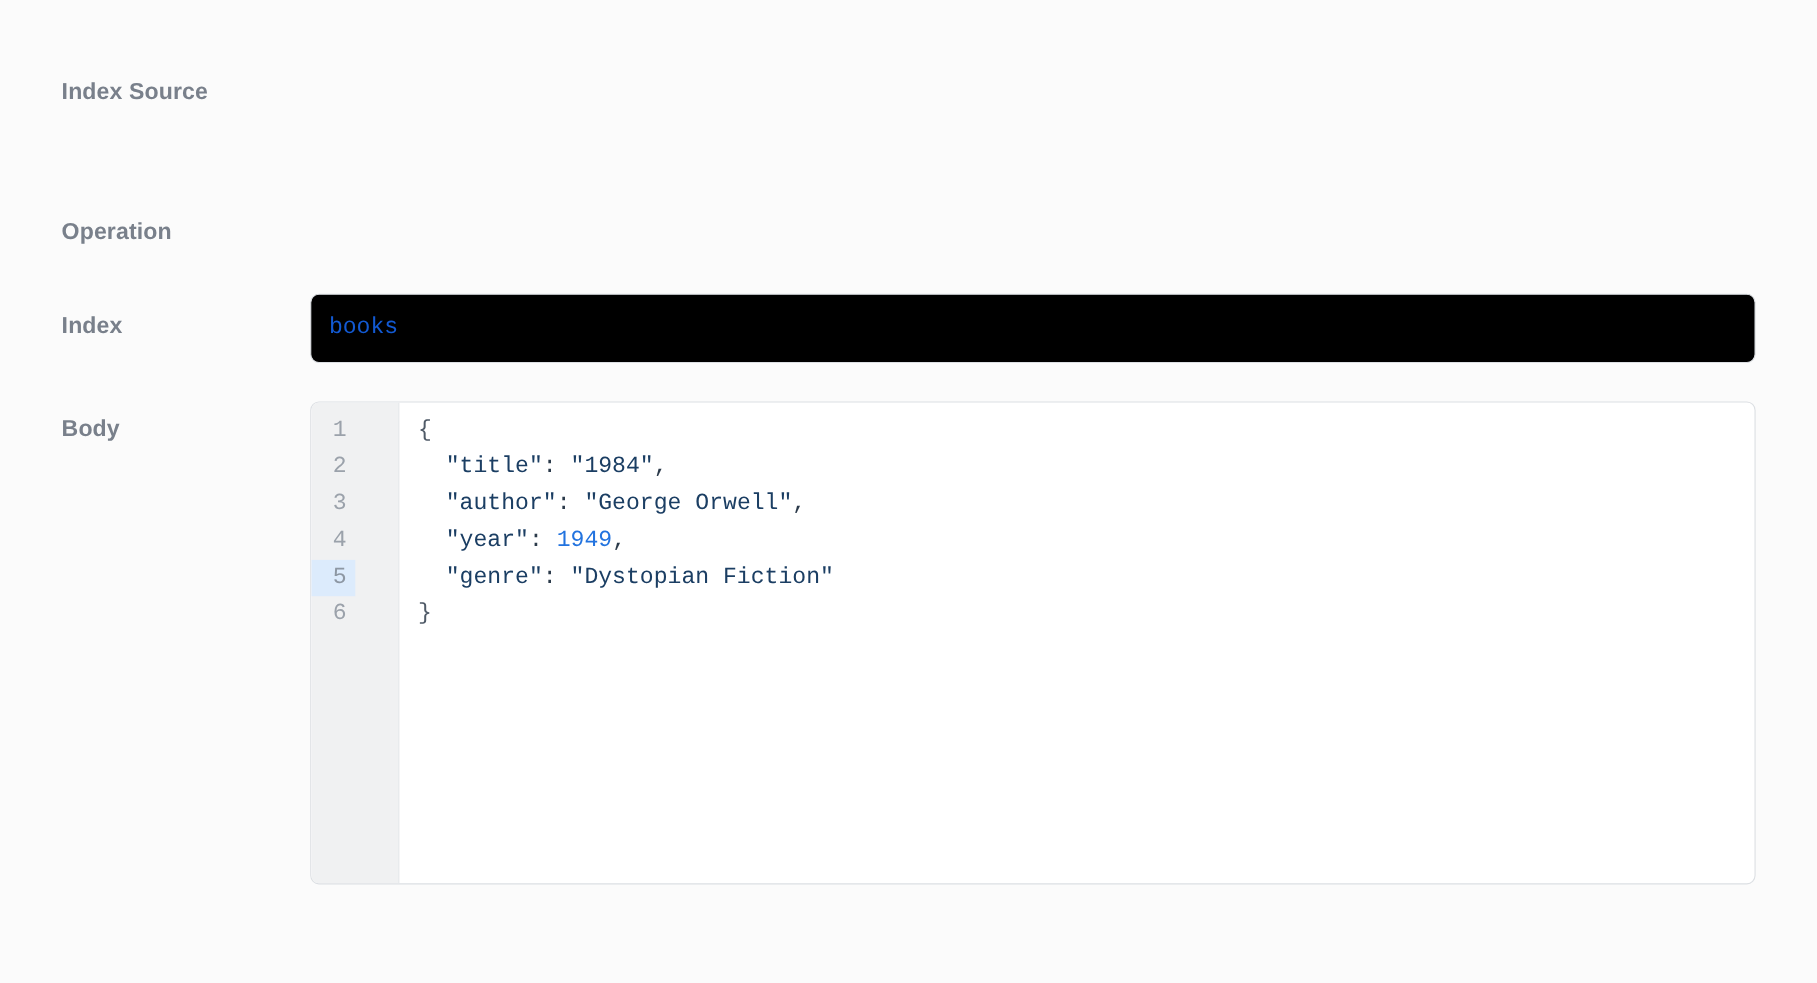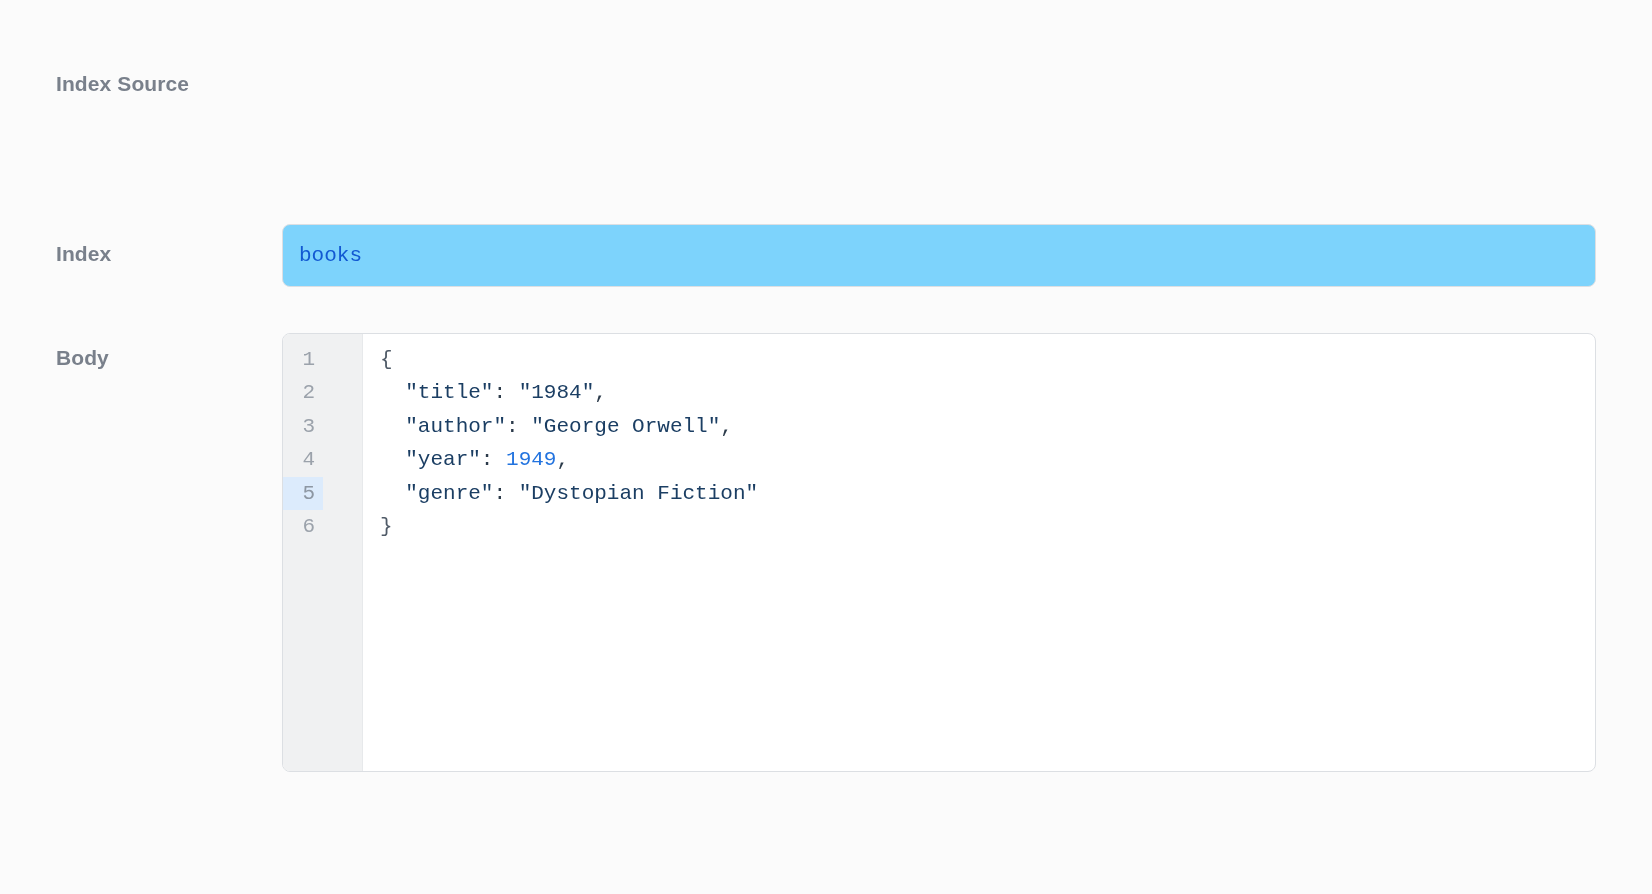--- a/index.html
+++ b/index.html
@@ -6,21 +6,21 @@
   html,body { width:1652px; height:894px; overflow:hidden; }
   body {
     background:#fbfbfb;
     font-family:"Liberation Sans", sans-serif;
     -webkit-font-smoothing:antialiased;
   }
   .form { padding-top:54px; }
   .row { display:flex; align-items:flex-start; }
   .mb-84 { margin-bottom:84px; }
   .mb-43 { margin-bottom:43px; }
-  .mb-41 { margin-bottom:46px;justify-content:flex-end; }
+  .mb-41 { margin-bottom:35px;justify-content:flex-end; }
   .label-col {
     width:282px; flex:0 0 282px;
     padding-left:56px; padding-top:17px;
   }
   .label-col.tight { padding-top:12px; }
   .field-label {
     font-size:21px; font-weight:600; color:#79808b; line-height:26px;
     letter-spacing:.1px;
   }
   .control-col { flex:1 1 auto; margin-right:56px; }
@@ -28,21 +28,21 @@
   .select {
     display:flex; align-items:center; justify-content:space-between;
     height:61px; background:#ffffff;
     border:1px solid #dcdfe3; border-radius:8px;
     padding:0 18px 0 21px; cursor:pointer;
   }
   .select-value { font-size:21px; color:#2b3440; }
   .chevron { width:28px; height:28px; display:block; }
 
   .text-input {
-    display:block; width:100%; height:63px; background:#7dd3fc;
+    display:block; width:100%; height:63px; background:#000000;
     border:1px solid #dcdfe3; border-radius:8px;
     padding:0 16px; outline:none;
     font-family:"Liberation Mono","DejaVu Sans Mono",monospace;
     font-size:21px; color:var(--index_value,#1259d2);
   }
 
   .editor {
     display:flex; height:439px; background:#ffffff;
     border:1px solid #dcdfe3; border-radius:8px; overflow:hidden;
   }
@@ -73,20 +73,23 @@
 
 <div class="form">
 
   <div class="row mb-84">
     <div class="label-col">
       <div class="field-label">Index Source</div>
     </div>
   </div>
 
   <div class="row mb-43">
+    <div class="label-col">
+      <div class="field-label">Operation</div>
+    </div>
   </div>
 
   <div class="row mb-41">
     <div class="label-col">
       <div class="field-label">Index</div>
     </div>
     <div class="control-col">
       <input class="text-input" type="text" value="books" style="">
     </div>
   </div>

